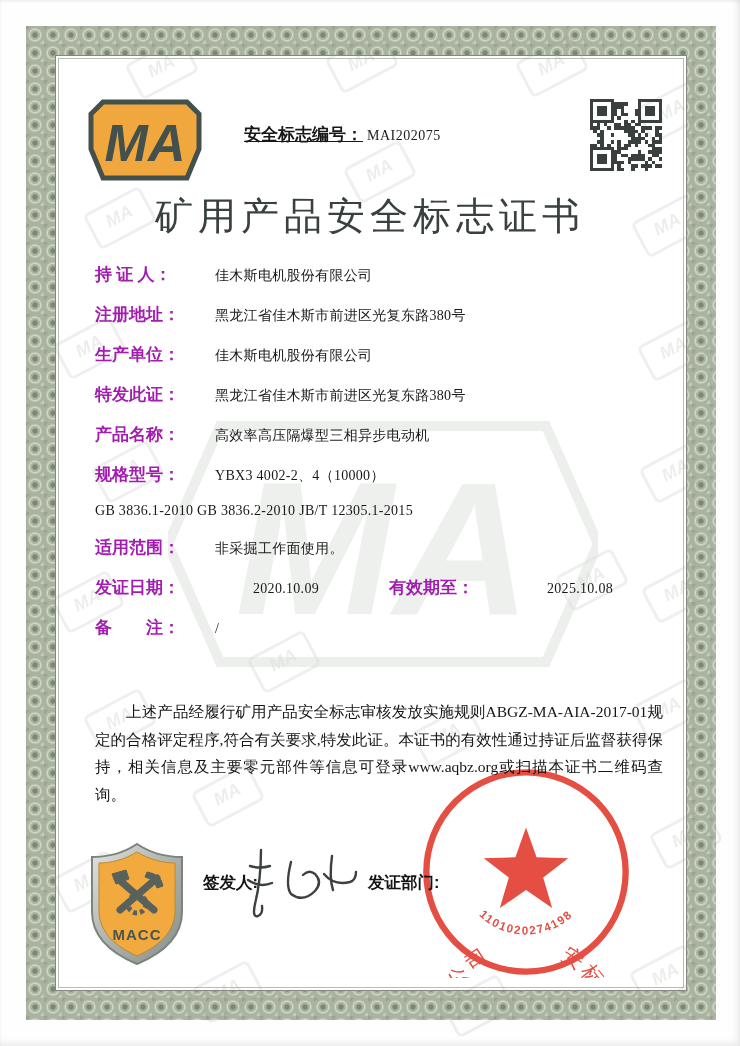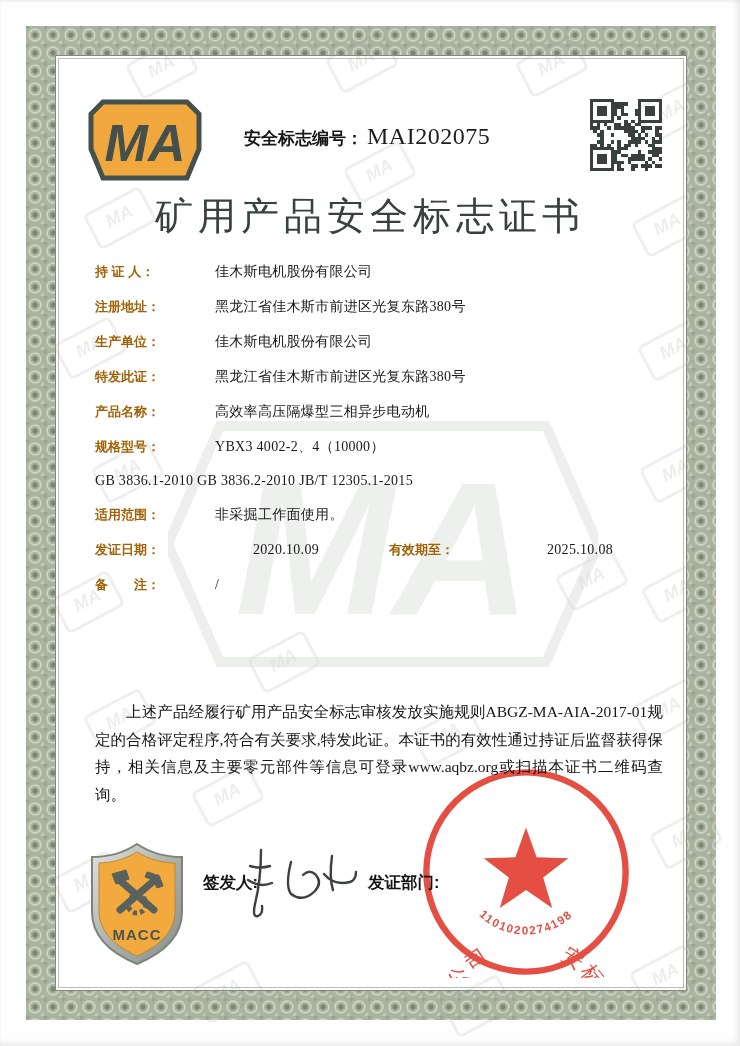--- a/index.html
+++ b/index.html
@@ -20,31 +20,31 @@
   
   #wm-layer{position:absolute;inset:0;pointer-events:none;}
   .wm{position:absolute;width:58px;height:34px;border:3px solid rgba(148,158,150,.16);
       border-radius:6px;color:rgba(148,158,150,.18);font-family:"Liberation Sans","DejaVu Sans",sans-serif;
       font-weight:bold;font-style:italic;font-size:18px;line-height:30px;text-align:center;
       transform:rotate(-28deg);}
   .big-wm{position:absolute;left:168px;top:418px;pointer-events:none;opacity:.55;}
   
   .ma-badge{position:absolute;left:88px;top:99px;}
   .cert-no{position:absolute;left:244px;top:123px;white-space:nowrap;}
-  .cert-no .lbl{font-family:"Liberation Sans","DejaVu Sans",sans-serif;font-weight:bold;font-size:17px;color:#171717;}
-  .cert-no .val{font-size:24px;color:#1d1d1d;letter-spacing:.5px;}
+  .cert-no .lbl{font-family:"Liberation Sans","DejaVu Sans",sans-serif;font-weight:bold;font-size:17px;color:#171717;text-decoration:underline;}
+  .cert-no .val{font-size:14px;color:#1d1d1d;letter-spacing:.5px;}
   .qr{position:absolute;left:590px;top:99px;width:72px;height:72px;}
   .title{position:absolute;left:56px;right:56px;top:191px;text-align:center;
          font-family:"Liberation Serif","DejaVu Serif",serif;font-weight:normal;
          font-size:38px;letter-spacing:5px;color:#38413d;}
   
   .fields{position:absolute;left:95px;top:263px;right:66px;}
   .frow{display:flex;align-items:baseline;margin-bottom:17px;}
-  .flabel{flex:none;min-width:120px;font-family:Liberation Sans, sans-serif;
-          font-weight:bold;font-size:13px;color:#a16207;white-space:nowrap;}
+  .flabel{flex:none;min-width:120px;font-family:Liberation Serif, serif;
+          font-weight:bold;font-size:17px;color:#a21caf;white-space:nowrap;}
   .fvalue{font-size:14px;color:#191919;letter-spacing:.3px;}
   .frow.wide .flabel{min-width:0;margin-right:12px;}
   .frow.dates .fvalue{min-width:142px;text-align:center;}
   .frow.dates .flabel.second{margin-left:32px;}
   
   .statement{position:absolute;left:95px;top:698px;width:568px;
              font-size:15.5px;line-height:1.78;color:#161616;text-indent:2em;text-align:justify;}
   
   .macc{position:absolute;left:84px;top:842px;}
   .signer{position:absolute;left:203px;top:872px;font-family:"Liberation Sans","DejaVu Sans",sans-serif;

